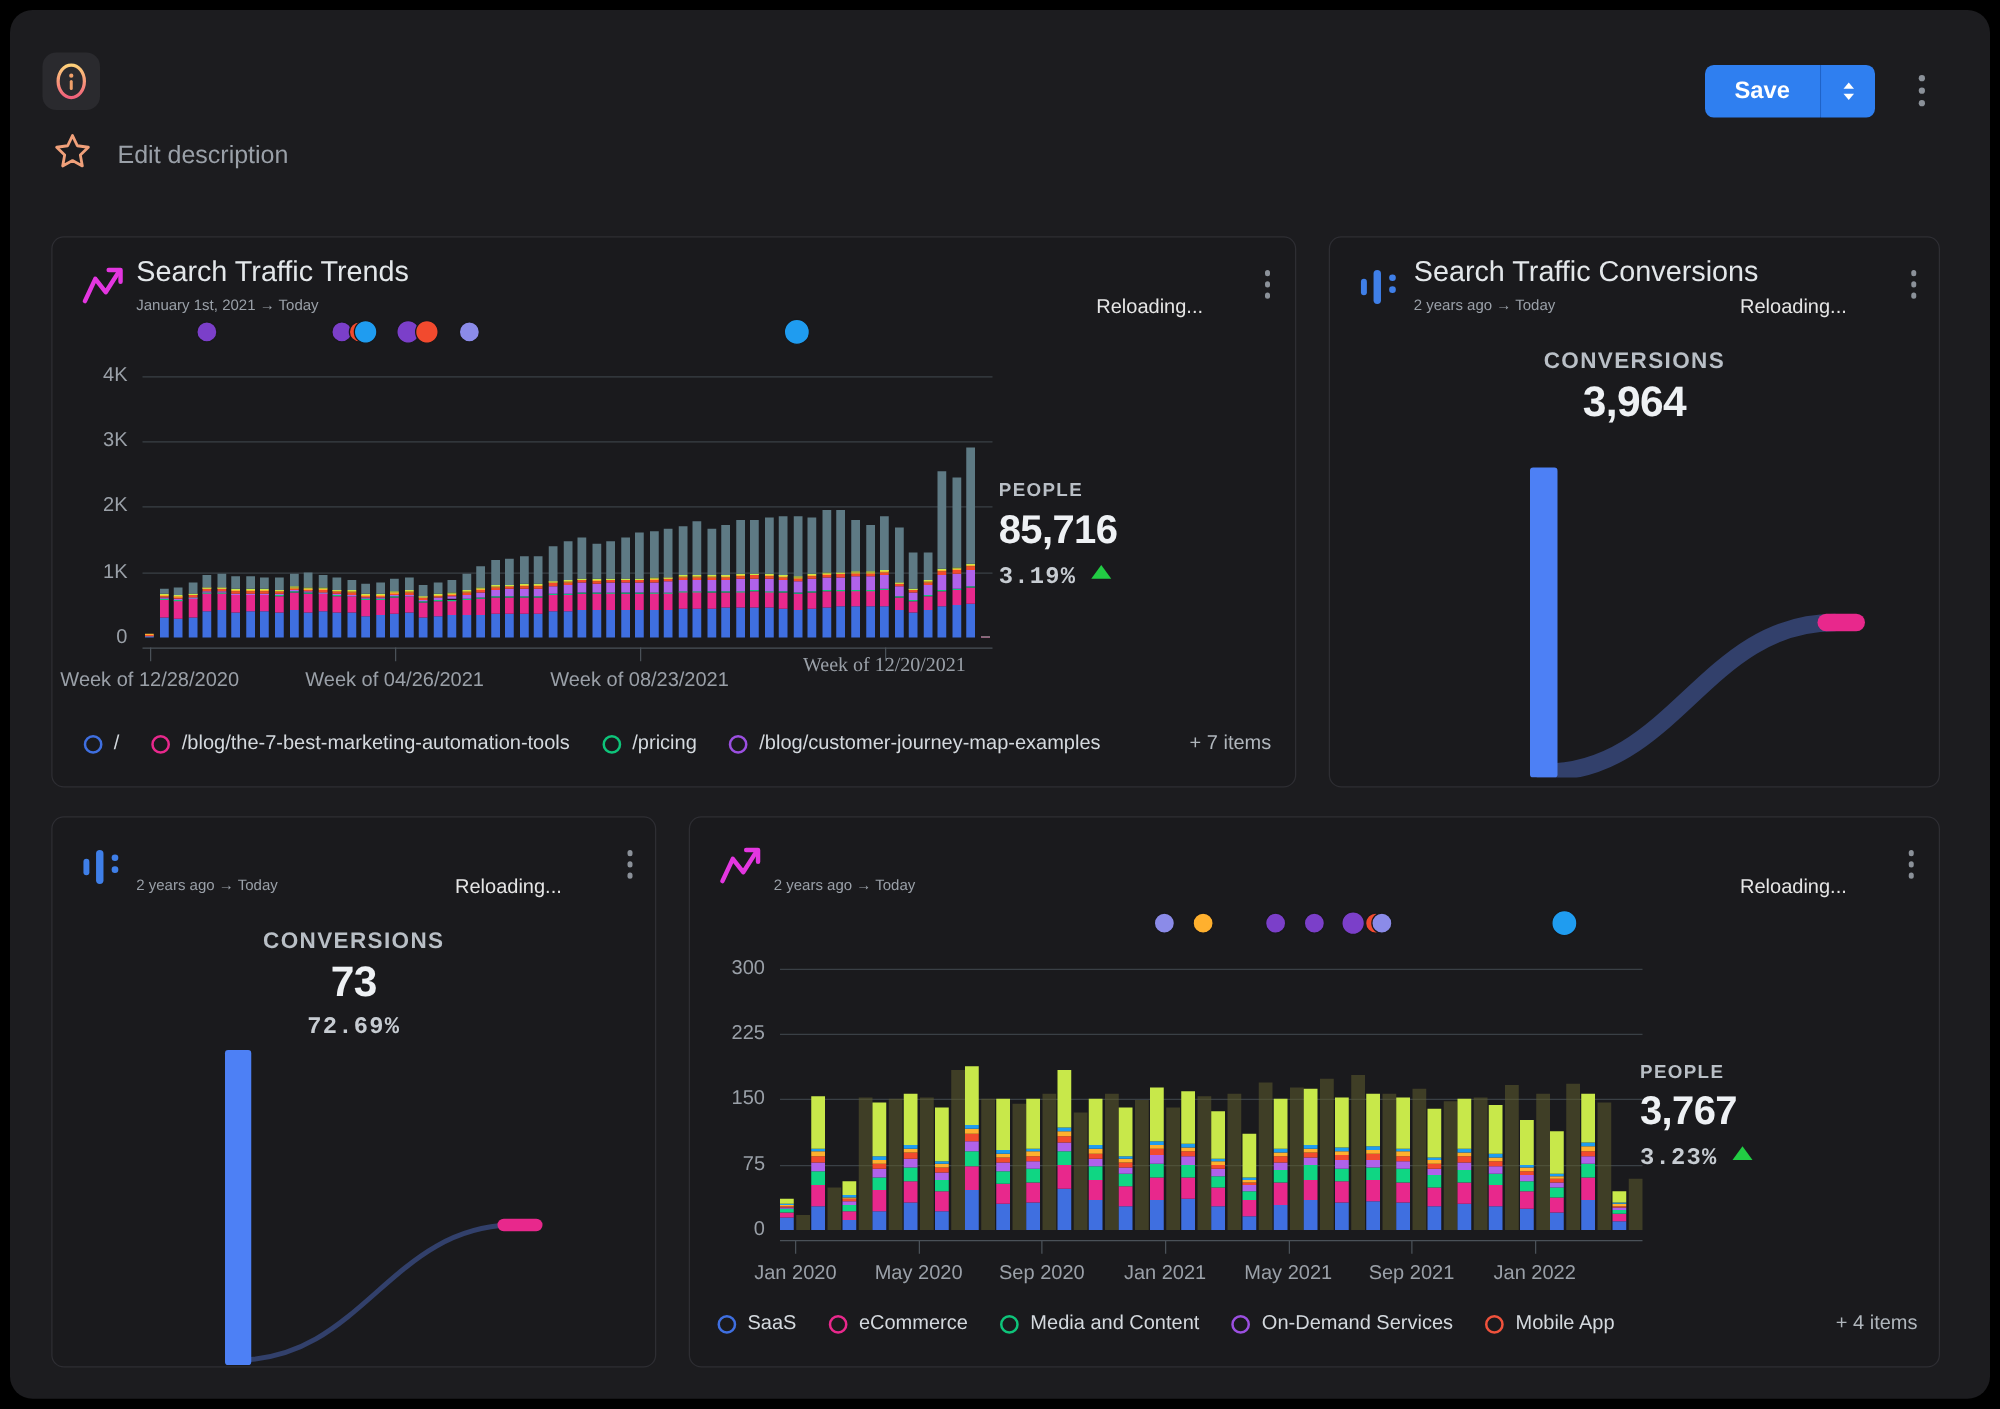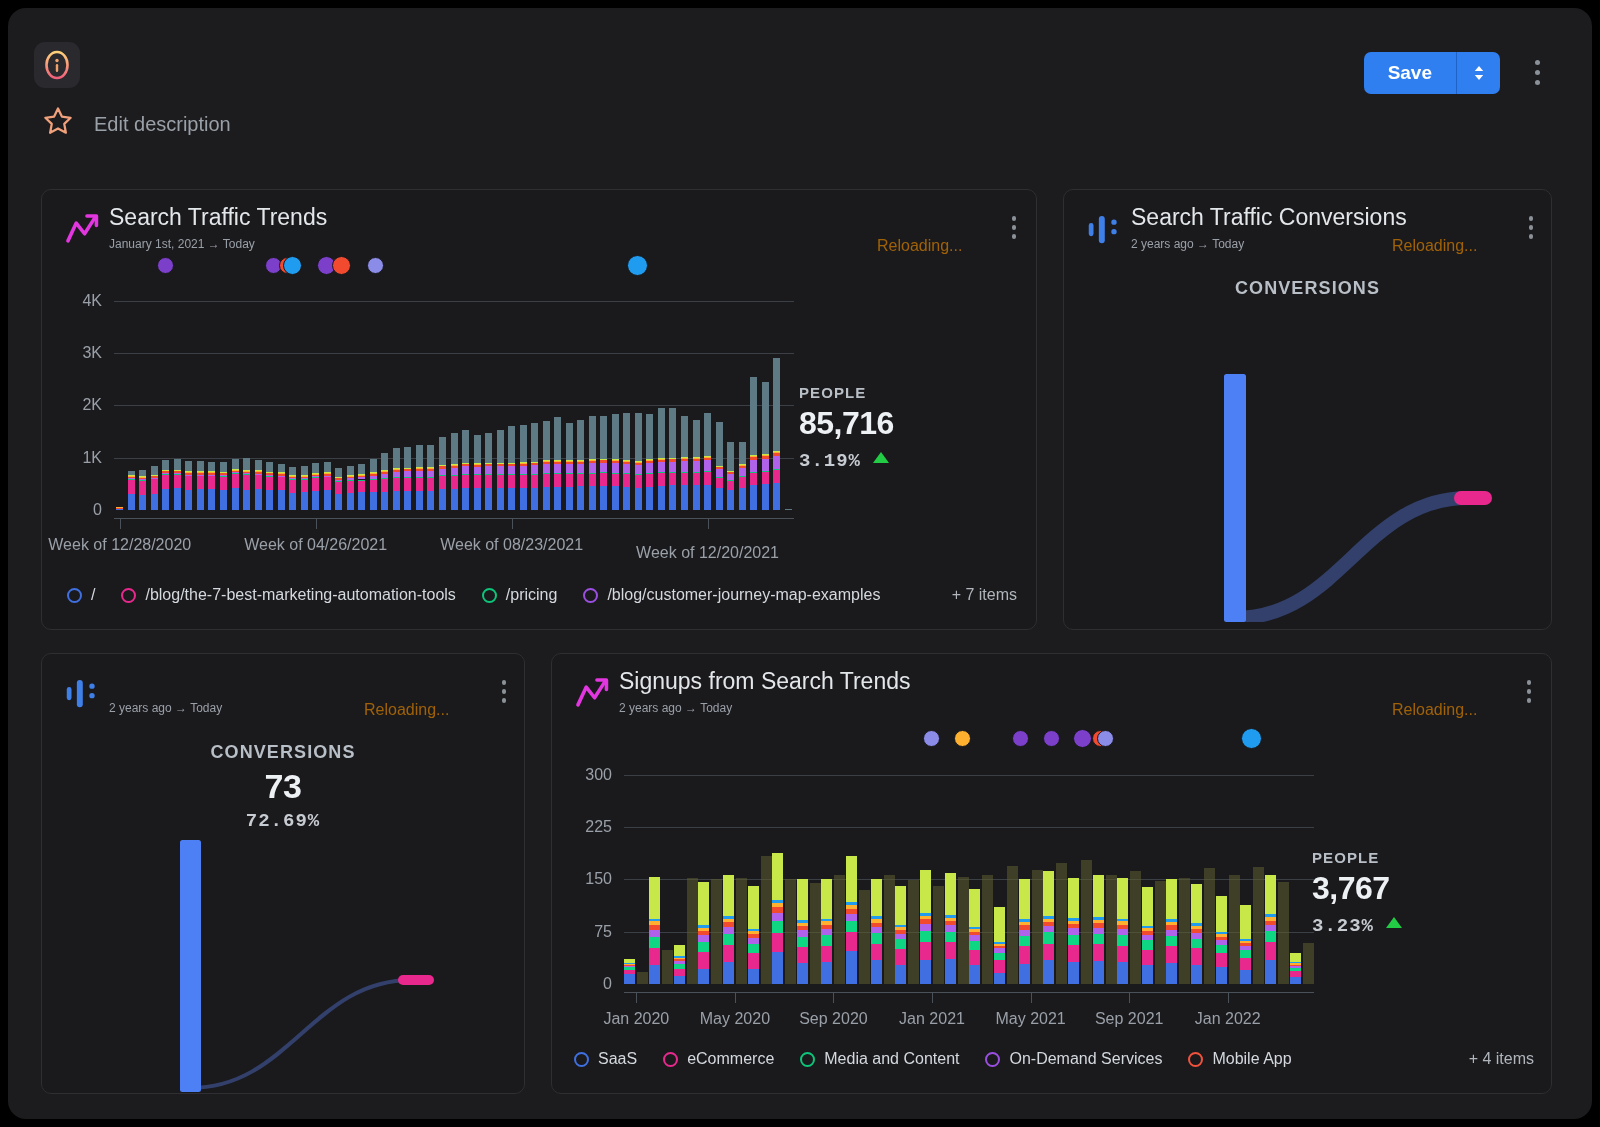--- a/index.html
+++ b/index.html
@@ -61,21 +61,21 @@
   .card-head { position: absolute; left: 0; top: 0; width: 100%; height: 78px; }
   .card-icon { position: absolute; left: 20px; top: 20px; width: 38px; height: 38px; }
   .card-title {
     position: absolute; left: 67px; top: 14px;
     font-size: 23px; font-weight: 400; color: #e3e7ea; white-space: nowrap;
   }
   .card-sub {
     position: absolute; left: 67px; top: 47px;
     font-size: 12px; color: #9aa0a8; white-space: nowrap;
   }
-  .card-reload { position: absolute; top: 47px; font-size: 16px; color: #a16207; white-space: nowrap; }
+  .card-reload { position: absolute; top: 47px; font-size: 16px; color: #e5e5e5; white-space: nowrap; }
   .kebab-card { position: absolute; top: 26px; cursor: pointer; }
   .kebab-card .kebab-dot { width: 4.5px; height: 4.5px; background: #8b9199; margin-bottom: 4.5px; }
 
   
   .metric { position: absolute; text-align: center; }
   .metric-label { font-size: 18px; font-weight: 700; letter-spacing: 1.1px; color: #b9bfc6; }
   .metric-value { font-size: 34px; font-weight: 700; color: #eef1f4; margin-top: 4px; letter-spacing: -0.5px; }
   .metric-pct {
     font-family: "Liberation Mono", monospace;
     font-size: 19px; font-weight: 700; color: #c7ccd2; margin-top: 4px; letter-spacing: 1px;
@@ -777,21 +777,21 @@
           <div class="seg" style="bottom: 1.04545px; height: 0.0522727px; background: rgb(200, 232, 74);"></div>
           <div class="seg" style="bottom: 1.09773px; height: 0.104545px; background: rgb(94, 122, 132);"></div>
         </div>
         <div class="tickmark" style="left: 5.76271px; top: 238px; height: 11px;"></div>
         <div class="xlabel" style="left: 5.76271px; top: 256px;">Week of 12/28/2020</div>
         <div class="tickmark" style="left: 201.695px; top: 238px; height: 11px;"></div>
         <div class="xlabel" style="left: 201.695px; top: 256px;">Week of 04/26/2021</div>
         <div class="tickmark" style="left: 397.627px; top: 238px; height: 11px;"></div>
         <div class="xlabel" style="left: 397.627px; top: 256px;">Week of 08/23/2021</div>
         <div class="tickmark" style="left: 593.559px; top: 238px; height: 11px;"></div>
-        <div class="xlabel" style="left: 593.559px; top: 264px;">Week of 12/20/2021</div>
+        <div class="xlabel" style="left: 593.559px; top: 244px; font-family: Liberation Serif, serif;">Week of 12/20/2021</div>
         <div class="dot" style="left: 42.5px; top: -23.5px; width: 17px; height: 17px; background: rgb(123, 63, 201);"></div>
         <div class="dot" style="left: 151.3px; top: -23.5px; width: 17px; height: 17px; background: rgb(123, 63, 201);"></div>
         <div class="dot" style="left: 164.9px; top: -23.5px; width: 17px; height: 17px; background: rgb(242, 74, 46);"></div>
         <div class="dot" style="left: 169.34px; top: -24.5px; width: 19px; height: 19px; background: rgb(31, 156, 240);"></div>
         <div class="dot" style="left: 204.16px; top: -23px; width: 16px; height: 16px; background: rgb(107, 51, 181);"></div>
         <div class="dot" style="left: 204.16px; top: -23px; width: 16px; height: 16px; background: rgb(107, 51, 181);"></div>
         <div class="dot" style="left: 202.66px; top: -24.5px; width: 19px; height: 19px; background: rgb(123, 63, 201);"></div>
         <div class="dot" style="left: 218.3px; top: -24.5px; width: 19px; height: 19px; background: rgb(242, 74, 46);"></div>
         <div class="dot" style="left: 253.3px; top: -23.5px; width: 17px; height: 17px; background: rgb(139, 139, 232);"></div>
         <div class="dot" style="left: 513.1px; top: -25.5px; width: 21px; height: 21px; background: rgb(31, 156, 240);"></div>
@@ -839,20 +839,21 @@
       <div class="card-sub">2 years ago → Today</div>
       <div class="card-reload" style="left:328px">Reloading...</div>
       <div class="kebab-card" style="right:18px">
         <div class="kebab-dot"></div>
         <div class="kebab-dot"></div>
         <div class="kebab-dot"></div>
       </div>
     </div>
     <div class="metric" style="left:0; top:88px; width:100%;">
       <div class="metric-label">CONVERSIONS</div>
+      <div class="metric-value">3,964</div>
     </div>
     <svg id="funnel-conv" style="position:absolute; left:92px; top:180px;" width="370" height="252" viewBox="0 0 370 252">
         <path d="M79 248 C 183.85000000000002 248, 207.15 128, 312 128" fill="none" stroke="#32406b" stroke-width="14" stroke-linecap="round"></path>
         <rect x="68" y="4" width="22" height="248" rx="2.5" fill="#4d80f5"></rect>
         <rect x="298" y="121" width="38" height="14" rx="7" fill="#e8288c"></rect>
       </svg>
   </div>
 
   <div class="card" id="card-doc">
     <div class="card-head">
@@ -885,21 +886,20 @@
   </div>
 
   <div class="card" id="card-signups">
     <div class="card-head">
       <div class="card-icon">
         <svg width="38" height="38" viewBox="0 0 32 32">
           <path d="M5 26 L12 11 L19 20 L28 6" fill="none" stroke="#e336e0" stroke-width="3" stroke-linecap="round" stroke-linejoin="round"></path>
           <path d="M21 5 L29 5 L29 13" fill="none" stroke="#e336e0" stroke-width="3" stroke-linecap="round" stroke-linejoin="round"></path>
         </svg>
       </div>
-      <div class="card-title">Signups from Search Trends</div>
       <div class="card-sub">2 years ago → Today</div>
       <div class="card-reload" style="left:840px">Reloading...</div>
       <div class="kebab-card" style="right:20px">
         <div class="kebab-dot"></div>
         <div class="kebab-dot"></div>
         <div class="kebab-dot"></div>
       </div>
     </div>
     <div class="plot" id="plot-signups" style="left:72px; top:100px; width:690px; height:230px;">
         <div class="ylabel" style="top: 230px; right: 702px;">0</div>

